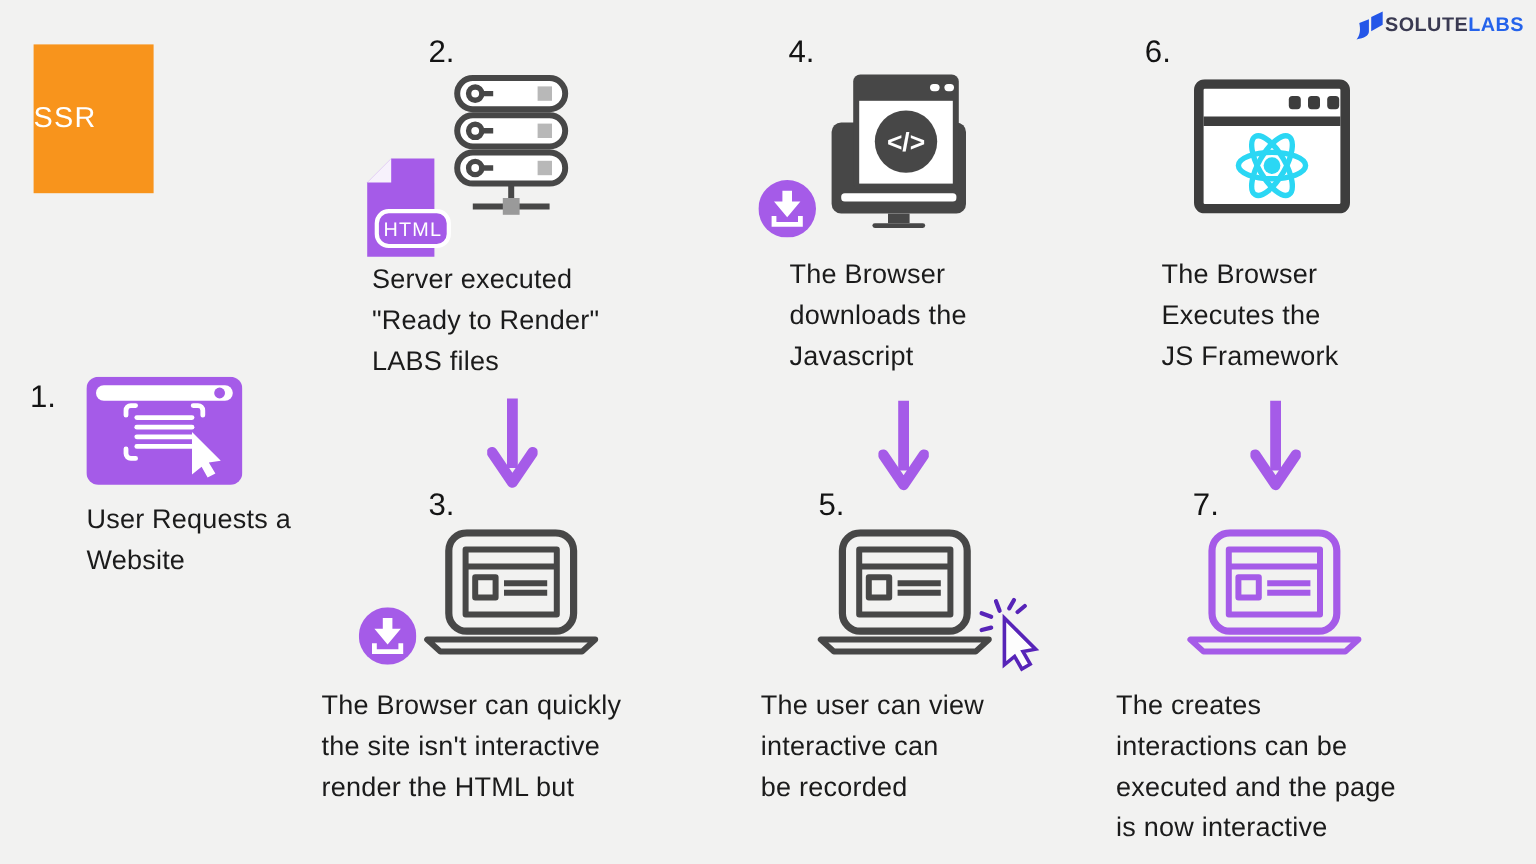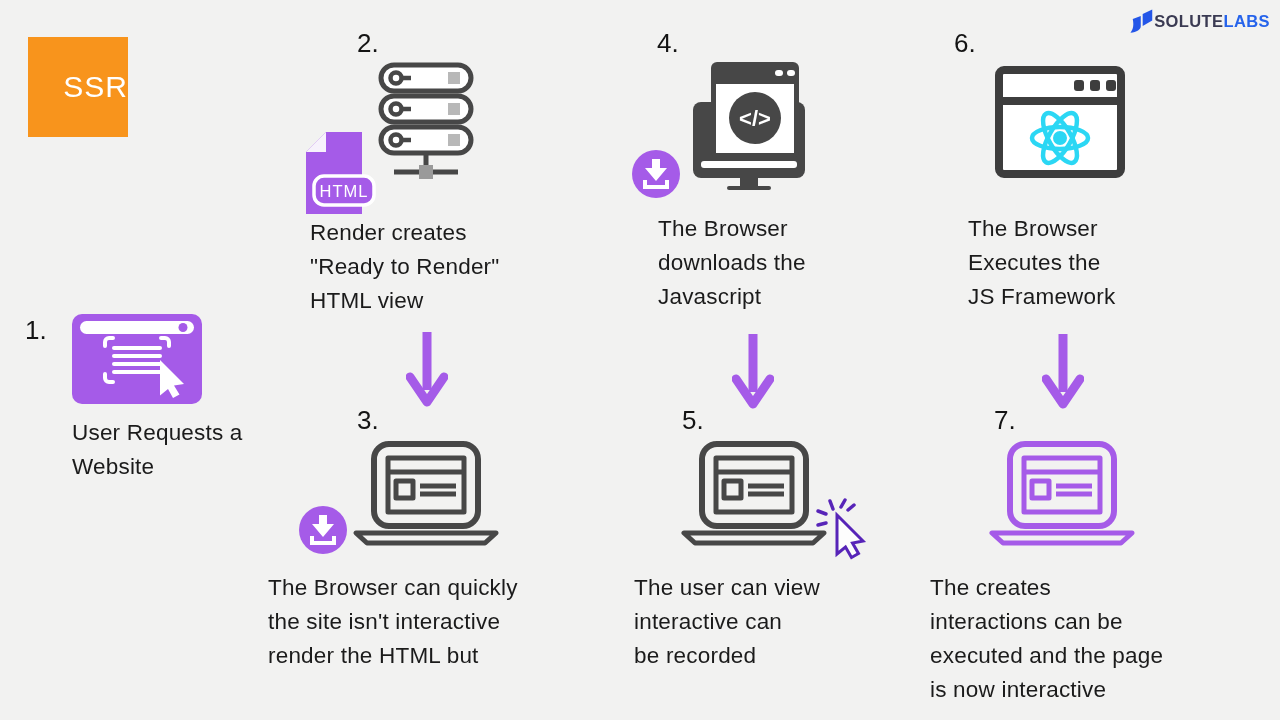--- a/index.html
+++ b/index.html
@@ -4,23 +4,23 @@
 <style>
   html,body{margin:0;padding:0;}
   body{
     width:1280px;height:720px;position:relative;overflow:hidden;
     background:#f2f2f1;
     font-family:"Liberation Sans", sans-serif;
     color:#1b1b1b;
   }
   .abs{position:absolute;}
   .ssr-box{
-    left:28px;top:37px;width:100px;height:100px;background:#f8941c;
-    display:flex;align-items:center;justify-content:flex-end;
-    color:#fff;font-size:30px;font-weight:500;letter-spacing:1px;
+    left:28px;top:37px;width:100px;height:124px;background:#f8941c;
+    display:flex;align-items:center;justify-content:flex-start;
+    color:#fff;font-size:24px;font-weight:500;letter-spacing:1px;
   }
   .logo{
     top:8px;right:10px;display:flex;align-items:center;gap:1px;
     font-size:16.5px;font-weight:700;letter-spacing:.4px;
   }
   .logo .solute{color:#3a3a52;}
   .logo .labs{color:#2563eb;}
   .step-num{font-size:26px;font-weight:500;color:#141414;}
   .step-text{font-size:22.5px;line-height:34px;font-weight:500;letter-spacing:.2px;color:#1b1b1b;}
   svg{display:block;}
@@ -228,23 +228,23 @@
     </g>
   </svg>
 </div>
 
 <div class="abs step-text" style="left:72px;top:416px;width:240px;">
   <div>User Requests a</div>
   <div>Website</div>
 </div>
 
 <div class="abs step-text" style="left:310px;top:216px;width:270px;">
-  <div>Render creates</div>
+  <div>Server executed</div>
   <div>"Ready to Render"</div>
-  <div>HTML view</div>
+  <div>LABS files</div>
 </div>
 
 <div class="abs step-text" style="left:268px;top:571px;width:330px;">
   <div>The Browser can quickly</div>
   <div>the site isn't interactive</div>
   <div>render the HTML but</div>
 </div>
 
 <div class="abs step-text" style="left:658px;top:212px;width:230px;">
   <div>The Browser</div>

